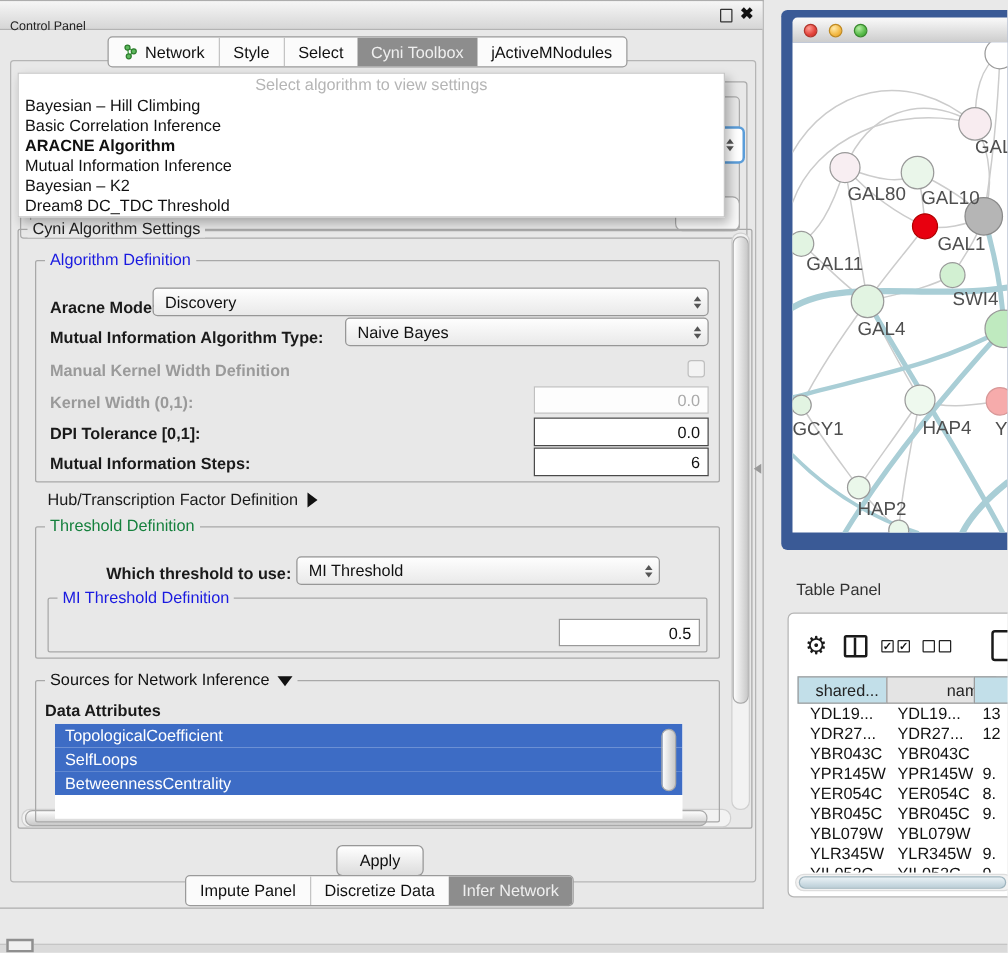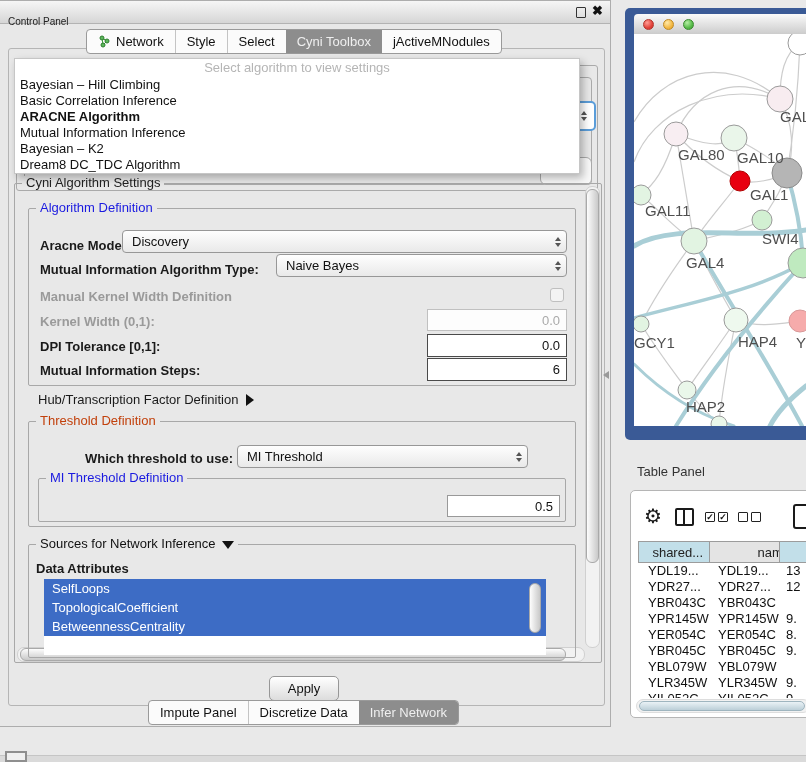--- a/index.html
+++ b/index.html
@@ -25,21 +25,21 @@
   .frag{border:1px solid #aaa;border-radius:3px;}
   #frag-combo{left:572px;top:100px;width:20px;height:26px;border:2px solid #5b9dd9;border-radius:5px;background:#fff;}
   
   #algo-popup{left:14px;top:57px;width:564px;height:114px;background:#fff;border:1px solid #c6c6c6;box-shadow:3px 4px 8px rgba(0,0,0,0.28);z-index:30;}
   #algo-popup .ph{height:18px;text-align:center;color:#b5b5b5;font-size:13px;line-height:18px;}
   #algo-popup .it{height:16px;line-height:16px;font-size:13px;color:#111;padding-left:5px;white-space:nowrap;}
   
   .gbox{border:1px solid #a8a8a8;border-radius:2px;}
   .glabel{position:absolute;background:#e8e8e8;padding:0 4px;font-size:13px;line-height:14px;white-space:nowrap;}
   .blue-t{color:#1a1ae0;}
-  .green-t{color:#c2410c;}
+  .green-t{color:#15803d;}
   
   .combo{background:linear-gradient(#fefefe,#e9e9e9);border:1px solid #979797;border-radius:4px;font-size:13px;color:#111;display:flex;align-items:center;box-sizing:border-box;}
   .combo .val{flex:1;padding-left:9px;white-space:nowrap;overflow:hidden;}
   .spin{width:16px;display:flex;flex-direction:column;align-items:center;justify-content:center;gap:2px;}
   .spin i{width:0;height:0;border-left:3.5px solid transparent;border-right:3.5px solid transparent;display:block;}
   .spin .up{border-bottom:4px solid #555;}
   .spin .dn{border-top:4px solid #555;}
   .tfield{background:#fff;border:1px solid #4a4a4a;font-size:13px;color:#111;text-align:right;padding-right:6px;box-sizing:border-box;display:flex;align-items:center;justify-content:flex-end;}
   .tfield.dis{border:1px solid #c0c0c0;color:#aaa;background:#fdfdfd;}
   .checkbox{width:14px;height:14px;border:1px solid #bfbfbf;border-radius:3px;background:#f3f3f3;box-sizing:border-box;}
@@ -126,21 +126,21 @@
       </div>
   </div>
 
   <div class="abs" id="algo-popup">
     <div class="ph">Select algorithm to view settings</div>
     <div class="it">Bayesian – Hill Climbing</div>
     <div class="it">Basic Correlation Inference</div>
     <div class="it bold">ARACNE Algorithm</div>
     <div class="it">Mutual Information Inference</div>
     <div class="it">Bayesian – K2</div>
-    <div class="it">Dream8 DC_TDC Algorithm</div>
+    <div class="it">Dream8 DC_TDC Threshold</div>
   </div>
 
   <div class="abs gbox" style="left:14px;top:182px;width:586px;height:478px;"></div>
   <span class="glabel" style="left:22px;top:175px;color:#222;">Cyni Algorithm Settings</span>
 
   <div class="abs sb-track-v" style="left:585px;top:185px;width:13px;height:460px;">
     <div class="sb-thumb" style="position:absolute;left:0px;top:2px;width:11px;height:372px;"></div>
   </div>
 
   <div class="abs sb-track-v" style="left:17px;top:646px;width:566px;height:13px;">
@@ -204,22 +204,22 @@
   <span class="glabel blue-t" style="left:46px;top:470px;">MI Threshold Definition</span>
   <div class="abs tfield" style="left:447px;top:494px;width:113px;height:22px;border-color:#999;">
       <span>0.5</span>
     </div>
 
   <div class="abs gbox" style="left:28px;top:543px;width:546px;height:112px;"></div>
   <span class="glabel" style="left:36px;top:536px;color:#111;"><span>Sources for Network Inference</span><span class="arrow-d"></span></span>
   <span class="abs txt13 bold" style="left:36px;top:560px;">Data Attributes</span>
 
   <div class="abs" id="attr-list" style="left:44px;top:578px;width:502px;height:76px;">
+    <div class="li">TopologicalCoefficient</div>
     <div class="li">SelfLoops</div>
-    <div class="li">TopologicalCoefficient</div>
     <div class="li">BetweennessCentrality</div>
     <div class="sb-thumb" style="position:absolute;right:5px;top:4px;width:10px;height:48px;"></div>
   </div>
 
   <div class="abs btn" style="left:269px;top:675px;width:68px;height:23px;">
       <span>Apply</span>
     </div>
 
   <div class="abs tabbar" style="left:148px;top:699px;">
     <div class="tab">

